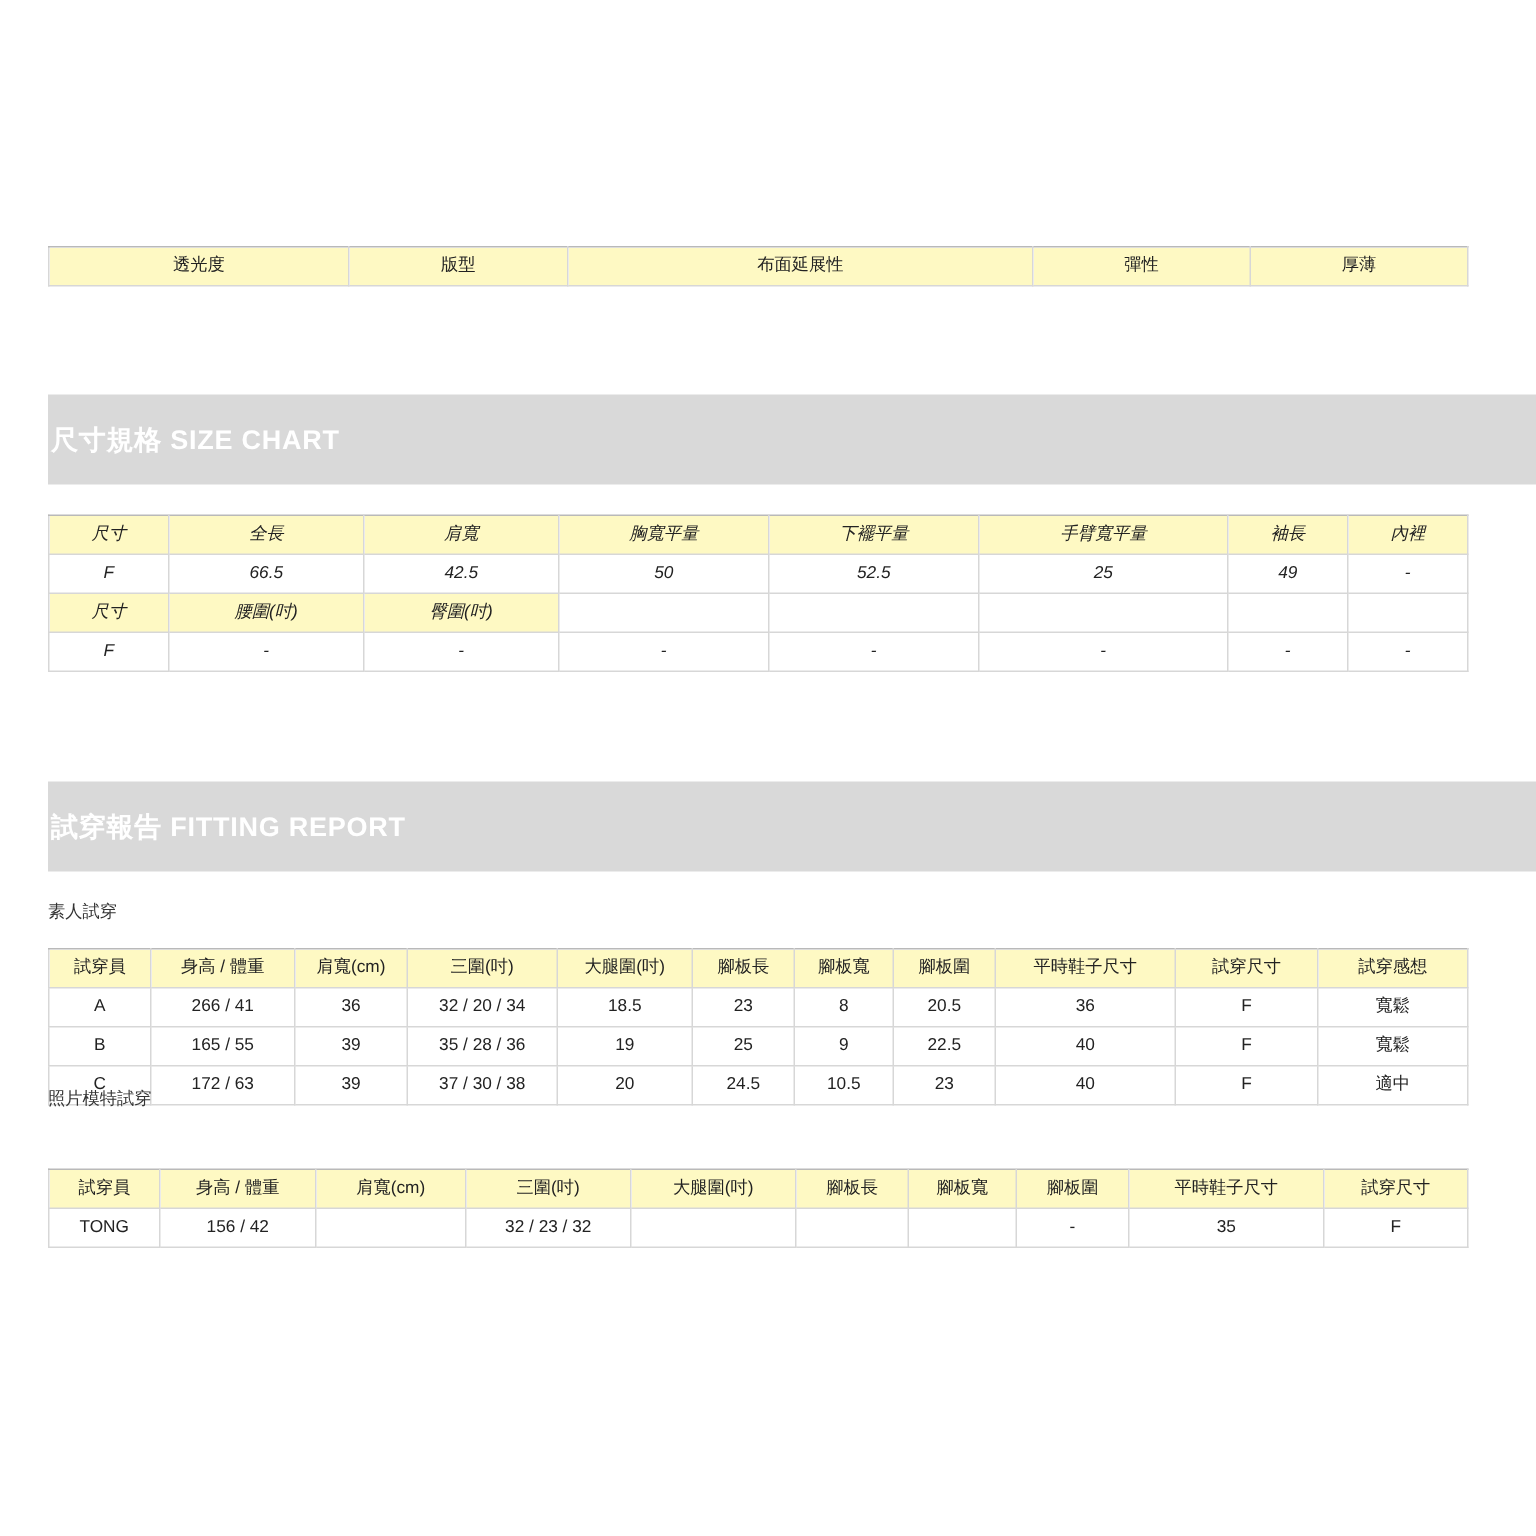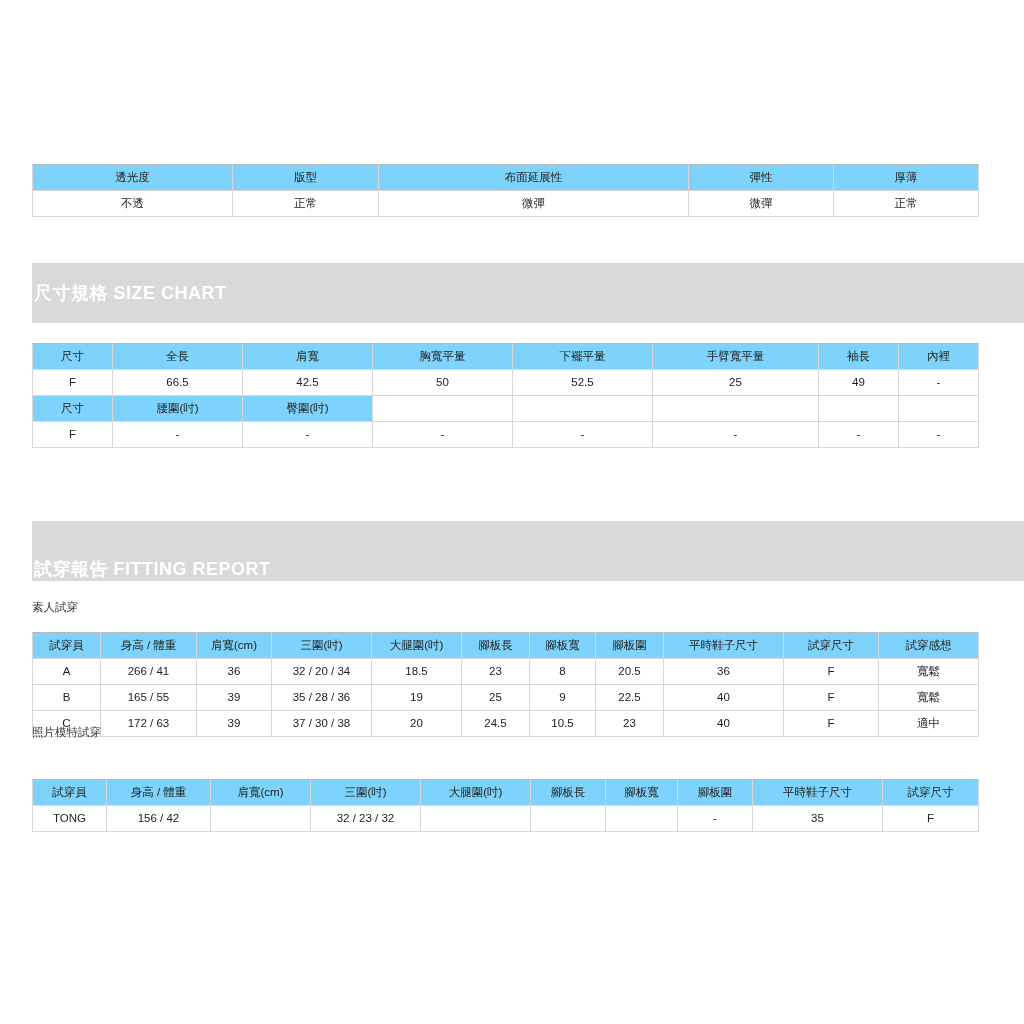--- a/index.html
+++ b/index.html
@@ -35,21 +35,21 @@
     text-align: center;
     vertical-align: middle;
     font-weight: normal;
     padding: 0;
     height: 25px;
     line-height: 25px;
     white-space: nowrap;
     overflow: hidden;
   }
   table.spec tr.headrow td {
-    background: #7dd3fc;
+    background: #fef9c3;
     color: #222;
   }
   table.spec tr.datarow td {
     background: #ffffff;
   }
 
   
   .fabric-table {
     position: absolute;
     left: 32px;
@@ -70,28 +70,29 @@
     align-items: center;
   }
   .banner .banner-text {
     font-size: 18px;
     font-weight: bold;
     color: #ffffff;
     letter-spacing: 0.5px;
     padding-left: 2px;
   }
   #banner-size { top: 263px; }
-  #banner-fitting { top: 521px; align-items: flex-end; }
+  #banner-fitting { top: 521px; }
 
   
   .size-table {
     position: absolute;
     left: 32px;
     top: 343px;
     width: 946px;
+    font-style: italic;
   }
   .size-table tr.headrow td { border-top: 1px solid #b9b9b9; }
 
   
   .small-label {
     position: absolute;
     font-size: 11.5px;
     color: #333;
   }
   #label-amateur { left: 32px; top: 600px; }
@@ -131,27 +132,20 @@
       <col style="width:145px">
       <col style="width:145px">
     </colgroup>
     <tbody>
         <tr class="headrow">
       <td>透光度</td>
       <td>版型</td>
       <td>布面延展性</td>
       <td>彈性</td>
       <td>厚薄</td>
-    </tr>
-    <tr class="datarow">
-      <td>不透</td>
-      <td>正常</td>
-      <td>微彈</td>
-      <td>微彈</td>
-      <td>正常</td>
     </tr>
   </tbody>
     </table>
 
   <div class="banner" id="banner-size">
     <span class="banner-text">尺寸規格 SIZE CHART</span>
   </div>
 
   <table class="spec size-table">
     <colgroup>

